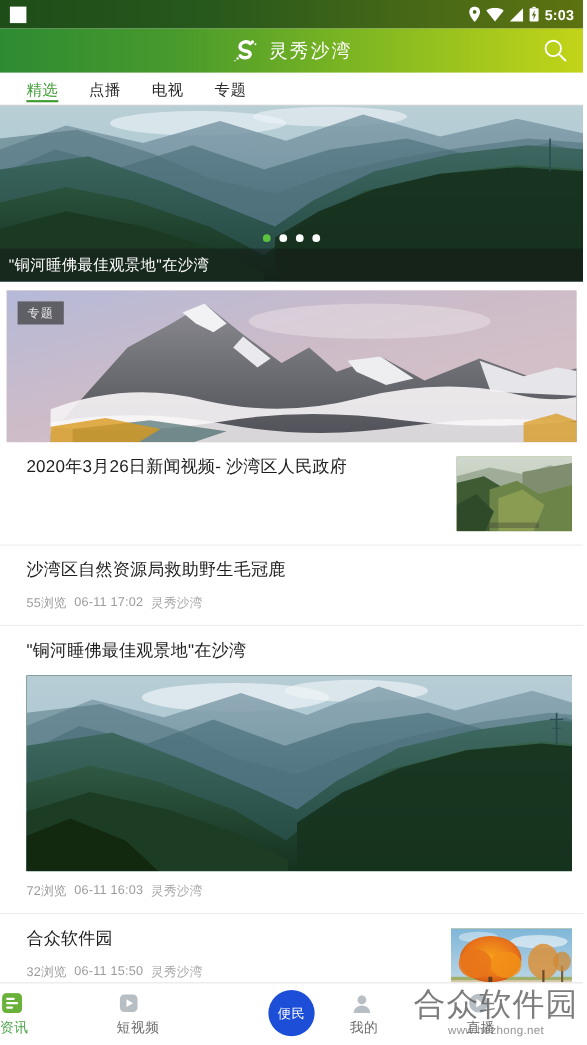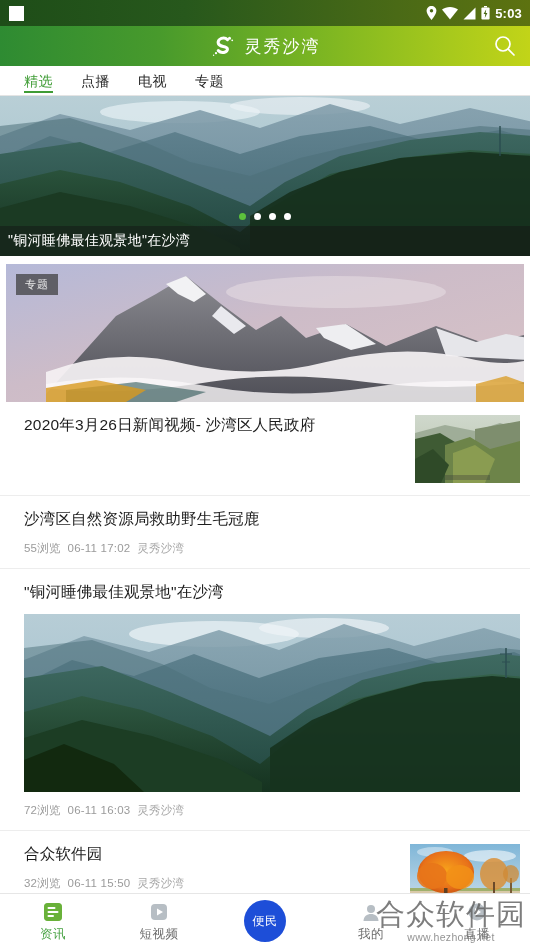--- a/index.html
+++ b/index.html
@@ -108,21 +108,21 @@
   .thumb-sm { width:110px; height:58px; flex:0 0 110px; }
   .bigmedia { width:100%; height:178px; margin: 2px 0 11px 0; position:relative; overflow:hidden; background:#2f4f4a; }
 
   
   .bottomnav {
     position:absolute; left:0; bottom:0; width:100%; height:57px;
     background:#ffffff; border-top:1px solid #e6e6e6;
     display:flex; align-items:center; z-index:30;
   }
   .navitem {
-    flex:1 1 0; display:flex; flex-direction:column; align-items:center; justify-content:center;
+    flex:1 1 0; display:flex; flex-direction:column; align-items:flex-start; justify-content:center;
     gap:3px; height:100%;
   }
   .nav-ico { width:22px; height:22px; position:relative; }
   .nav-label { font-size:12.5px; color:#6b6b6b; letter-spacing:.5px; }
   .navitem.active .nav-label { color:#4aa345; }
   .nav-center { flex:1 1 0; display:flex; align-items:center; justify-content:center; height:100%; }
   .center-circle {
     width:42px; height:42px; border-radius:50%;
     background:#1d4ed8; color:#ffffff; font-size:12px;
     display:flex; align-items:center; justify-content:center;

